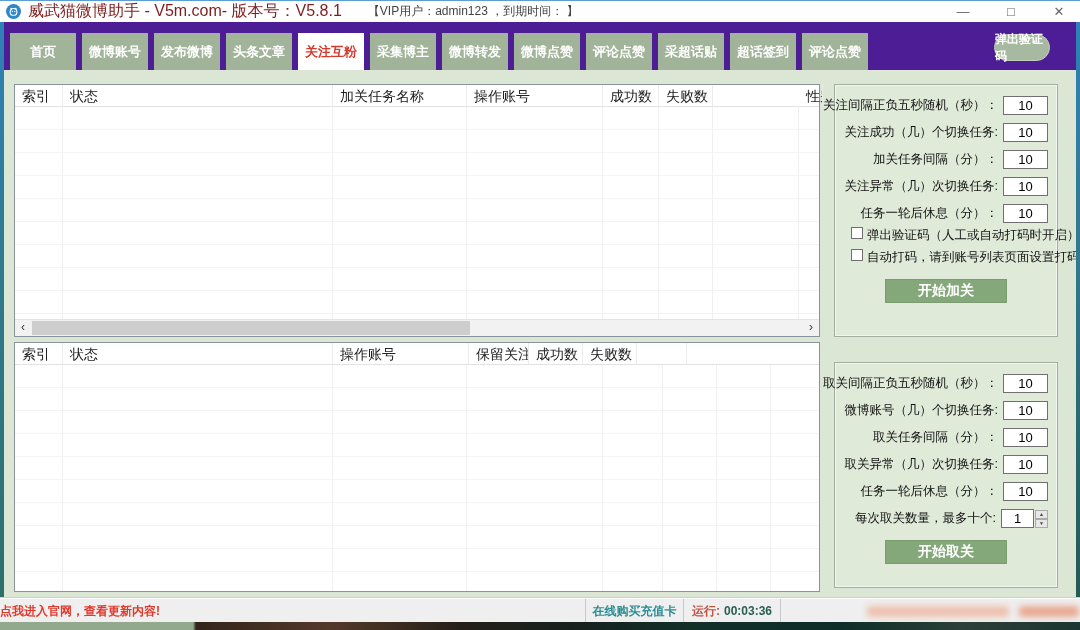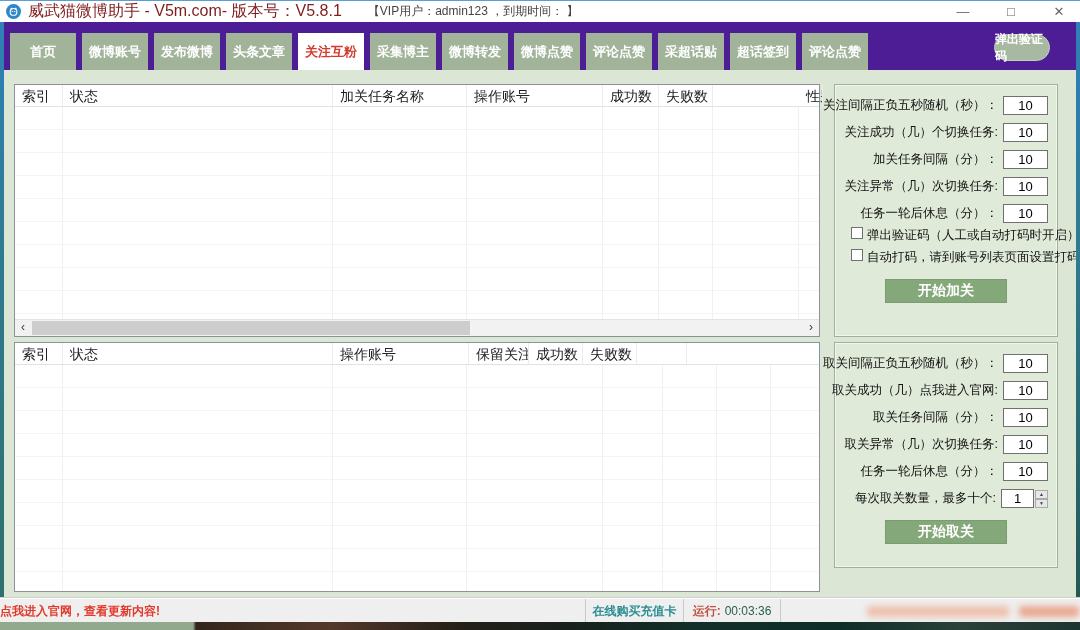--- a/index.html
+++ b/index.html
@@ -47,21 +47,21 @@
   .hscroll { position:absolute; left:0; right:0; bottom:0; height:17px; background:#f2f2f2; border-top:1px solid #e3e3e3; }
   .scroll-arrow { position:absolute; top:0; width:16px; height:16px; color:#3a3a3a; font-size:12px;
                   line-height:15px; text-align:center; cursor:default; }
   .scroll-arrow.left { left:0; } .scroll-arrow.right { right:0; }
   .scroll-thumb { position:absolute; left:17px; top:1px; width:438px; height:14px; background:#cdcdcd; cursor:default; }
 
   
   .groupbox { position:absolute; left:834px; width:224px; background:#e0ead9;
               border:1px solid #a3ada0; box-shadow:inset 0 0 0 1px #f2f6ef; padding-top:7px; }
   .gb-follow { top:84px; height:253px; }
-  .gb-unfollow { top:342px; height:226px; }
+  .gb-unfollow { top:362px; height:226px; }
   .field-row { height:27px; display:flex; align-items:center; justify-content:flex-end; padding-right:9px; }
   .field-label { font-size:12.5px; color:#111; margin-right:5px; white-space:nowrap; }
   .num-input { width:45px; height:19px; border:1px solid #707070; background:#fff; font-size:13px;
                text-align:center; font-family:"Liberation Sans",sans-serif; color:#000; }
   .spin-input { width:33px; }
   .spinner { display:inline-flex; flex-direction:column; margin-left:1px; }
   .spin-btn { width:13px; height:9px; background:#e7e7e7; border:1px solid #aaa; font-size:5px; line-height:7px;
               text-align:center; color:#444; cursor:default; }
   .cb-row { height:22px; display:flex; align-items:flex-start; padding-left:16px; }
   .cb-box { width:12px; height:12px; background:#fff; border:1px solid #707070; margin-right:4px; flex:0 0 auto; }
@@ -74,21 +74,21 @@
   .statusbar { position:absolute; left:0; top:598px; width:1080px; height:24px; background:#efefef;
                border-top:1px solid #ffffff; box-shadow:0 -1px 0 #cfcfcf; z-index:6; }
   .sb-sec { position:absolute; top:0; height:24px; display:flex; align-items:center; font-size:12px; }
   .sb-1 { left:0; width:585px; }
   .sb-2 { left:585px; width:98px; border-left:1px solid #c9c9c9; justify-content:center; }
   .sb-3 { left:683px; width:97px; border-left:1px solid #c9c9c9; justify-content:center; gap:4px; }
   .sb-4 { left:780px; width:300px; border-left:1px solid #c9c9c9; }
   .sb-update { color:#e2382b; font-weight:bold; }
   .sb-buy { color:#2a8d93; font-weight:bold; }
   .sb-run-label { color:#bf5140; font-weight:bold; }
-  .sb-run-time { color:#27604f; font-weight:normal; }
+  .sb-run-time { color:#27604f; font-weight:bold; }
   .blur-blob { height:11px; border-radius:3px; filter:blur(3px); }
 
   
   .desktop-strip { position:absolute; left:0; top:622px; width:1080px; height:8px; z-index:7;
     background:linear-gradient(90deg,#93a98e 0,#93a98e 193px,#33251b 196px,#54392a 330px,#241f18 460px,
                #17201d 570px,#123029 700px,#0f2d28 840px,#294138 960px,#1d3530 1080px); }
 </style>
 </head>
 <body>
 
@@ -217,21 +217,21 @@
       </div>
   </div>
 
   <div class="groupbox gb-unfollow">
     <div class="fields-holder">
         <div class="field-row">
           <label class="field-label">取关间隔正负五秒随机（秒）：</label>
           <input class="num-input" readonly="" value="10" style="">
         </div>
         <div class="field-row">
-          <label class="field-label">取关成功（几）点我进入官网:</label>
+          <label class="field-label">微博账号（几）个切换任务:</label>
           <input class="num-input" readonly="" value="10" style="">
         </div>
         <div class="field-row">
           <label class="field-label">取关任务间隔（分）：</label>
           <input class="num-input" readonly="" value="10" style="">
         </div>
         <div class="field-row">
           <label class="field-label">取关异常（几）次切换任务:</label>
           <input class="num-input" readonly="" value="10" style="">
         </div>

